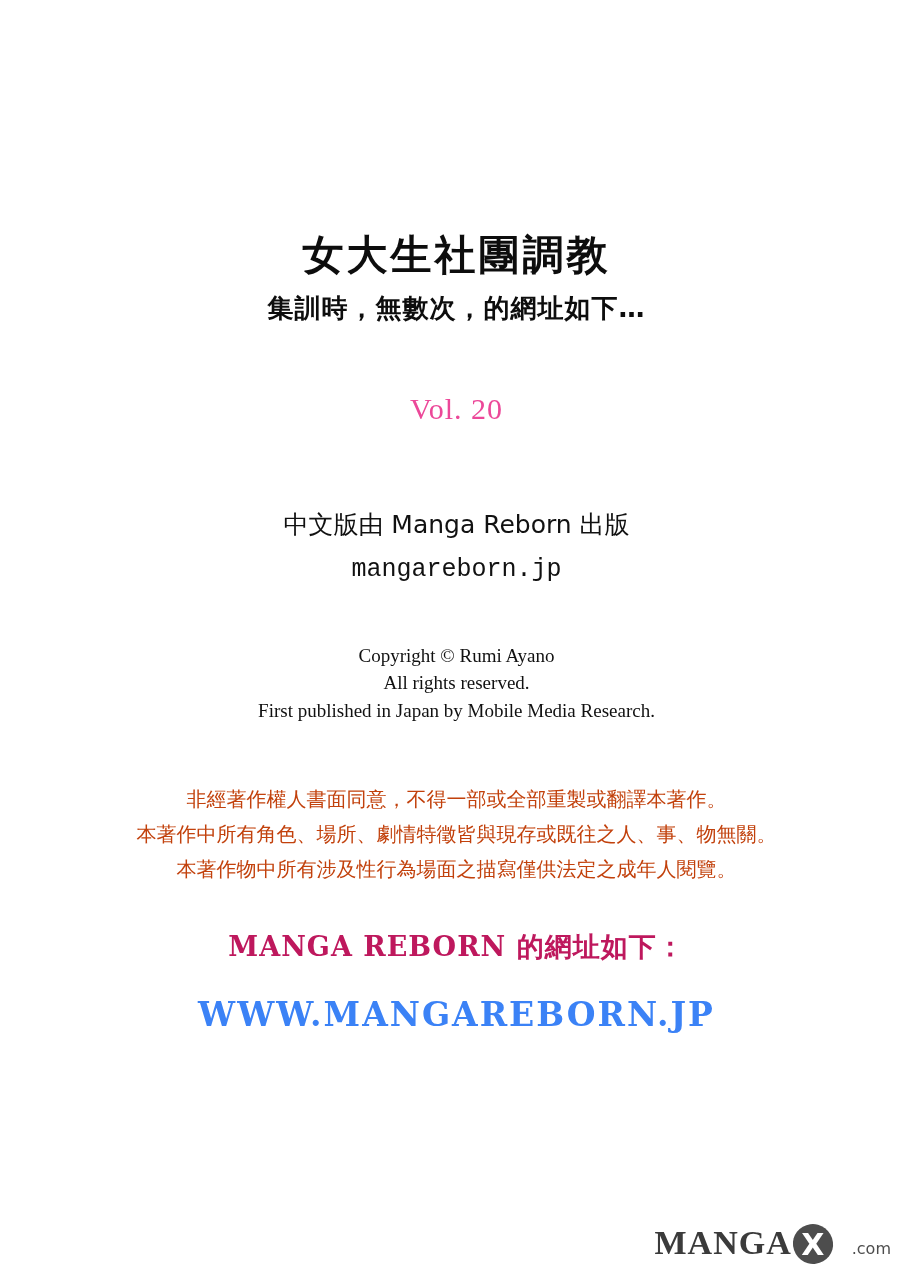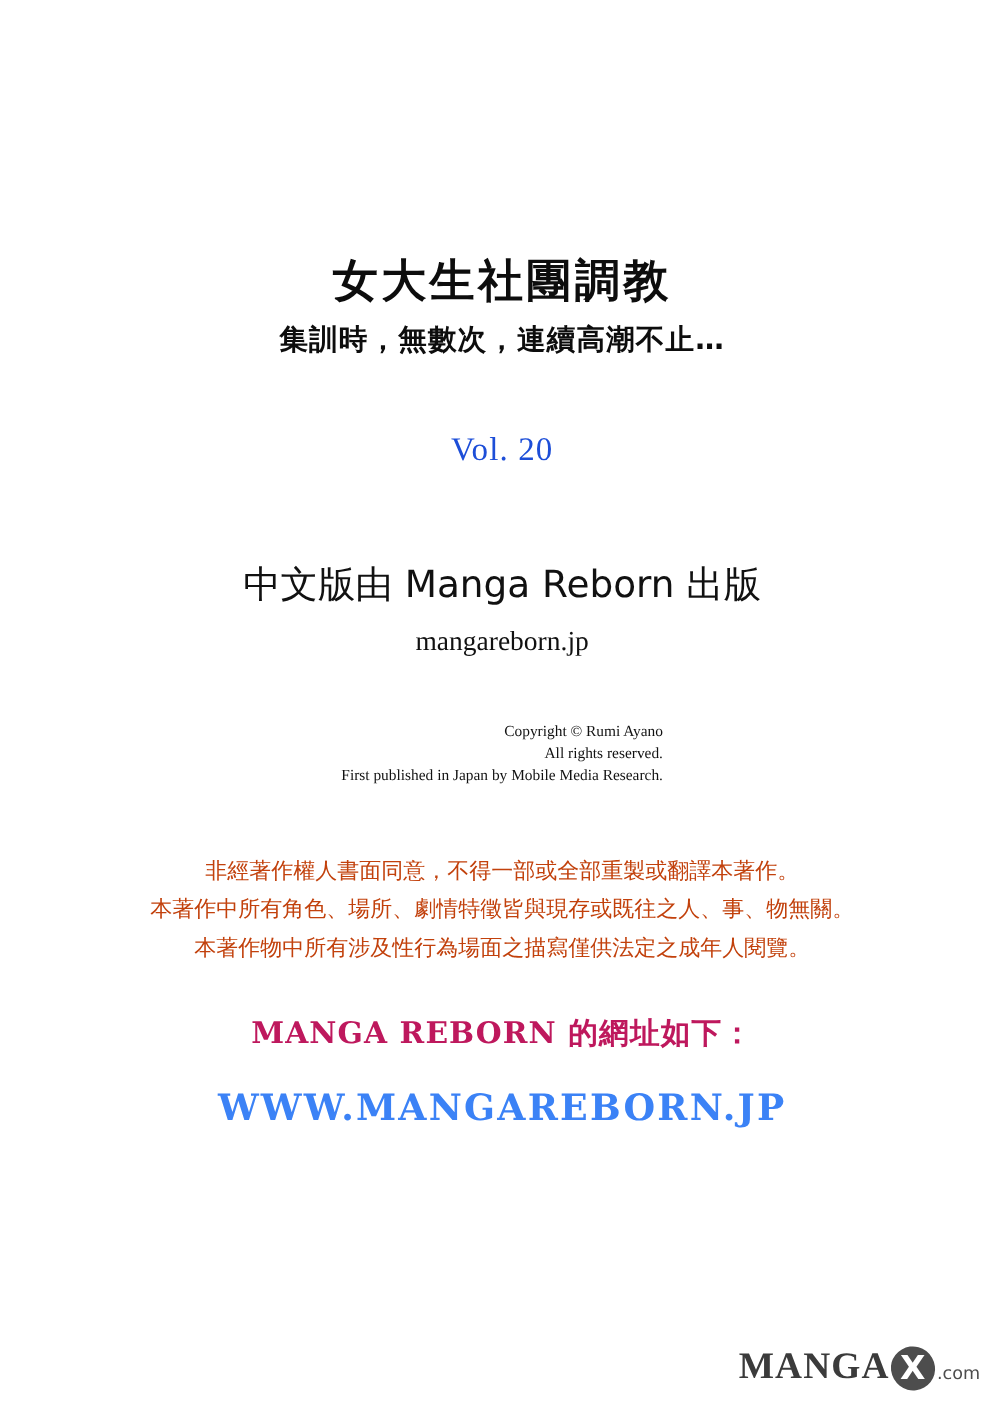--- a/index.html
+++ b/index.html
@@ -47,57 +47,57 @@
     color: #0d0d0d;
   }
 
   
   .volume {
     margin-top: 66px;
     font-family: "Liberation Serif", serif;
     font-size: 30px;
     font-weight: normal;
     letter-spacing: 1px;
-    color: #1d4ed8;
+    color: #ec4899;
   }
 
   
   .author {
     margin-top: 42px;
     font-family: "DejaVu Sans", sans-serif;
     font-weight: bold;
     font-size: 27px;
     letter-spacing: 1px;
     color: #0d0d0d;
   }
 
   
   .publisher-block {
     margin-top: 80px;
     text-align: center;
     line-height: 1.55;
   }
   .publisher-line {
     font-family: "DejaVu Sans", sans-serif;
-    font-size: 34px;
+    font-size: 25px;
     color: #111;
   }
   .publisher-url {
-    font-family: Liberation Serif, serif;
+    font-family: Liberation Mono, monospace;
     font-size: 25px;
     color: #111;
     margin-top: 6px;
   }
 
   
   .copyright-block {
     margin-top: 52px;
-    text-align: right;
+    text-align: center;
     font-family: "Liberation Serif", serif;
-    font-size: 14px;
+    font-size: 19px;
     line-height: 1.45;
     color: #111;
   }
 
   
   .notice-block {
     margin-top: 58px;
     text-align: center;
     font-family: "DejaVu Sans", sans-serif;
     font-size: 20px;
@@ -170,32 +170,32 @@
     justify-content: center;
     font-family: "DejaVu Sans", sans-serif;
     font-weight: bold;
     font-size: 30px;
     color: #ffffff;
   }
   .logo-com {
     font-family: "DejaVu Sans", sans-serif;
     font-size: 16px;
     color: #4d4d4d;
-    margin-left: 2px;
+    margin-left: 19px;
     margin-bottom: 4px;
   }
 </style>
 </head>
 <body>
 
 <div class="page">
 
   <div class="title-block">
     <div class="main-title">女大生社團調教</div>
-    <div class="subtitle">集訓時，無數次，連續高潮不止…</div>
+    <div class="subtitle">集訓時，無數次，的網址如下…</div>
   </div>
 
   <div class="volume">Vol. 20</div>
 
 
   <div class="publisher-block">
     <div class="publisher-line">中文版由 Manga Reborn 出版</div>
     <div class="publisher-url">mangareborn.jp</div>
   </div>
 

